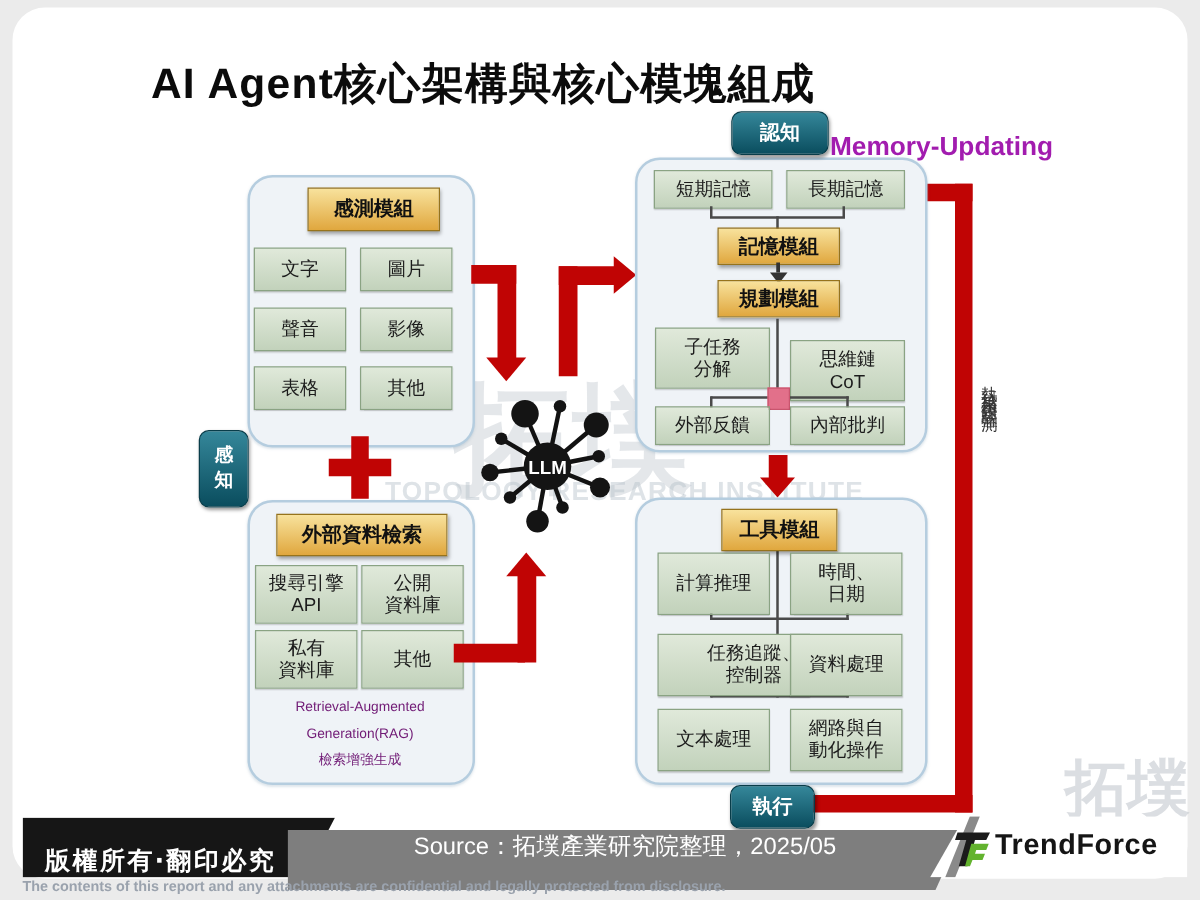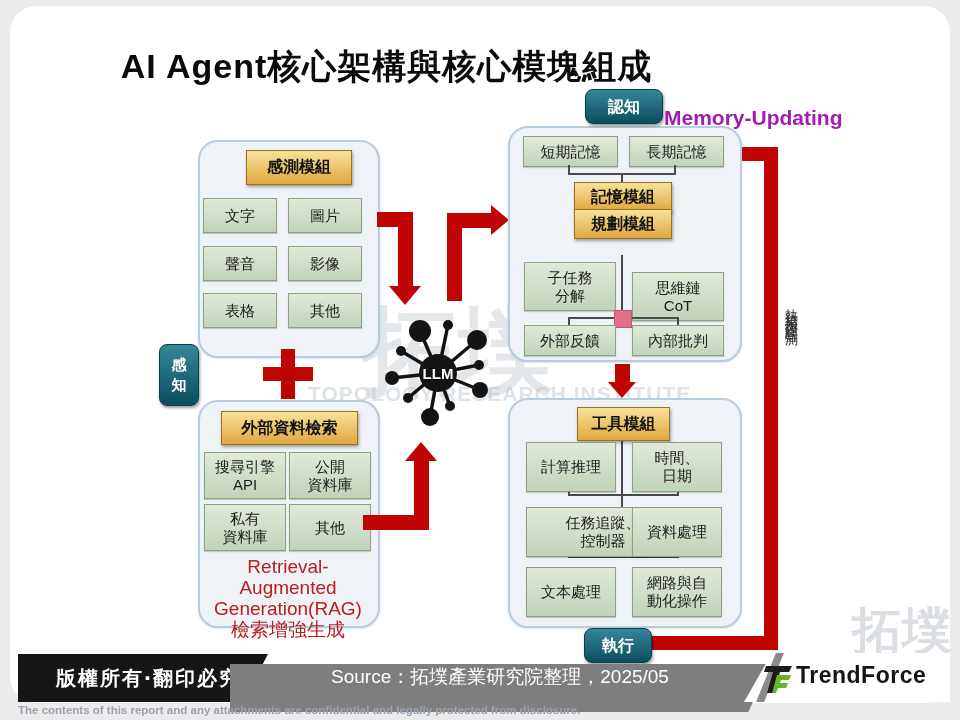--- a/index.html
+++ b/index.html
@@ -14,26 +14,26 @@
       font-size:15px;line-height:1.2;white-space:pre-line;box-shadow:0 1px 1px rgba(0,0,0,.18);}
   .box-gold{position:absolute;display:flex;align-items:center;justify-content:center;text-align:center;
       background:linear-gradient(180deg,#f8e29c 0%,#e0a73e 100%);border:1px solid #96731c;color:#111;
       font-weight:700;font-size:16px;box-shadow:1px 2px 3px rgba(0,0,0,.35);}
   .teal{position:absolute;display:flex;align-items:center;justify-content:center;text-align:center;
       background:linear-gradient(180deg,#35879a 0%,#0a4d5e 100%);color:#fff;font-weight:700;font-size:16px;
       border:1px solid #093d4a;border-radius:8px;box-shadow:1px 2px 3px rgba(0,0,0,.4);white-space:pre-line;line-height:1.35;}
   .red{position:absolute;background:#c00404;}
   .cline{position:absolute;background:#4a4a4a;}
   .tri{position:absolute;width:0;height:0;}
-  .caption{position:absolute;text-align:center;white-space:pre-line;color:#b91c1c;font-size:19px;line-height:21px;}
+  .caption{position:absolute;text-align:center;white-space:pre-line;color:#701a75;font-size:11px;line-height:21px;}
   .vtext{position:absolute;writing-mode:vertical-rl;text-orientation:upright;font-size:13px;color:#333;letter-spacing:3px;}
   .wm{position:absolute;color:rgba(176,184,194,.34);font-weight:700;pointer-events:none;}
   .barblack{position:absolute;left:18px;top:654px;width:250px;height:48px;background:#161616;
-      clip-path:polygon(0 0,100% 0,90% 100%,0 100%);display:flex;align-items:center;
-      color:#fff;font-size:20px;font-weight:700;letter-spacing:2px;padding-left:38px;box-sizing:border-box;}
+      clip-path:polygon(0 0,100% 0,90% 100%,0 100%);display:flex;align-items:flex-end;
+      color:#fff;font-size:20px;font-weight:700;letter-spacing:2px;padding-left:18px;box-sizing:border-box;}
   .bargray{position:absolute;left:230px;top:664px;width:540px;height:48px;background:#7e7e7e;
       clip-path:polygon(0 0,100% 0,96% 100%,0 100%);display:flex;justify-content:center;
       color:#fff;font-size:19px;}
   .logo-panel{position:absolute;left:744px;top:653px;width:206px;height:49px;background:#fff;
       clip-path:polygon(28px 0,100% 0,100% 100%,0 100%);}
   .logo-stripe{position:absolute;left:22px;top:0;width:8px;height:49px;background:#8a8a8a;transform:skewX(-22deg);}
   .logo-text{position:absolute;left:52px;top:9px;font-size:23px;font-weight:800;color:#151515;letter-spacing:.5px;}
   .footer-note{position:absolute;left:18px;top:704px;font-size:11.5px;font-weight:700;color:#9aa2ad;}
 </style>
 </head>
@@ -127,21 +127,21 @@
   <div class="panel" style="left:508px;top:126px;width:230px;height:232px;"></div>
   <div class="box-green" style="left:523px;top:136px;width:93px;height:29px;">短期記憶</div>
   <div class="box-green" style="left:629px;top:136px;width:93px;height:29px;">長期記憶</div>
   <div class="cline" style="left:568px;top:165px;width:2px;height:9px;"></div>
   <div class="cline" style="left:674px;top:165px;width:2px;height:9px;"></div>
   <div class="cline" style="left:568px;top:173px;width:108px;height:2px;"></div>
   <div class="cline" style="left:621px;top:173px;width:2px;height:10px;"></div>
   <div class="box-gold" style="left:574px;top:182px;width:96px;height:28px;">記憶模組</div>
   <div class="cline" style="left:621px;top:210px;width:3px;height:8px;background:#333;"></div>
   <div class="tri" style="left:616px;top:218px;border-left:7px solid transparent;border-right:7px solid transparent;border-top:9px solid #333;"></div>
-  <div class="box-gold" style="left:574px;top:209px;width:96px;height:28px;font-family:Liberation Serif, serif;">規劃模組</div>
+  <div class="box-gold" style="left:574px;top:224px;width:96px;height:28px;font-family:Liberation Serif, serif;">規劃模組</div>
   <div class="cline" style="left:621px;top:255px;width:2px;height:63px;"></div>
   <div class="box-green" style="left:524px;top:262px;width:90px;height:47px;">子任務
 分解</div>
   <div class="box-green" style="left:632px;top:262px;width:90px;height:47px;margin-top:10px;">思維鏈
 CoT</div>
   <div class="cline" style="left:569px;top:317px;width:110px;height:2px;"></div>
   <div class="cline" style="left:568px;top:317px;width:2px;height:9px;"></div>
   <div class="cline" style="left:677px;top:317px;width:2px;height:9px;"></div>
   <div class="abs" style="left:614px;top:310px;width:16px;height:16px;background:#e2708a;border:1px solid #c9556e;"></div>
   <div class="box-green" style="left:524px;top:325px;width:90px;height:29px;">外部反饋</div>

